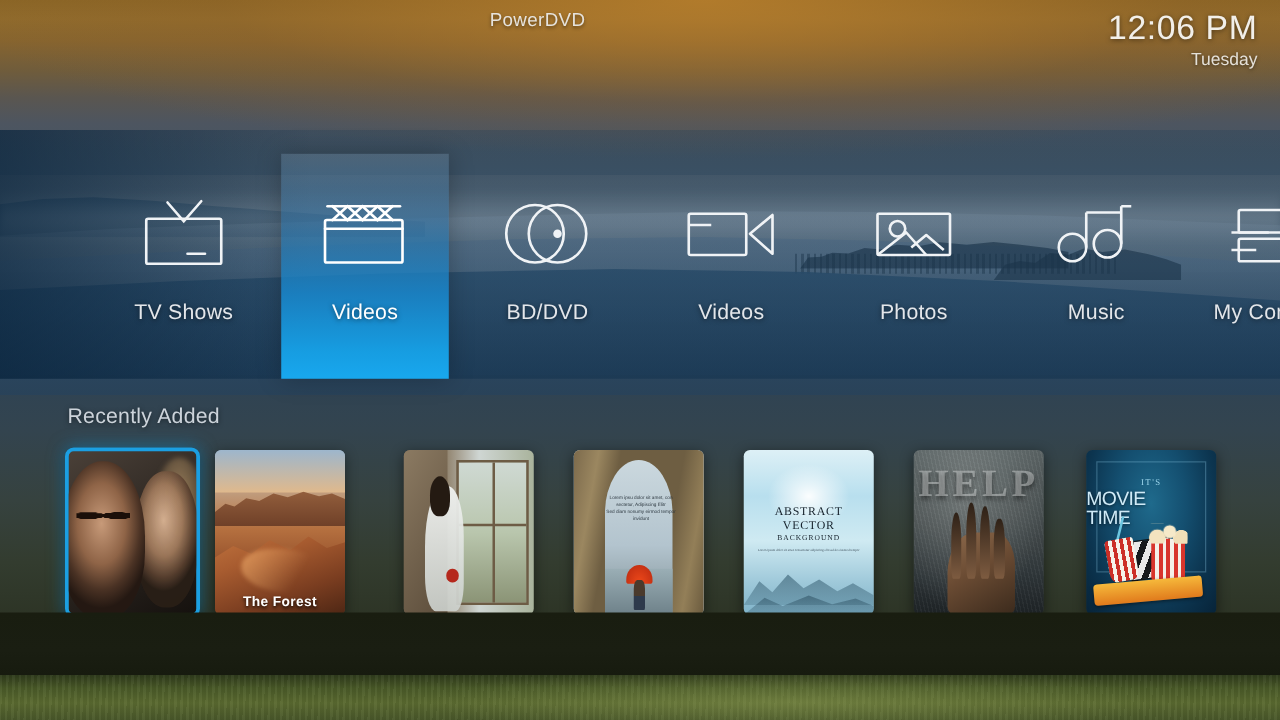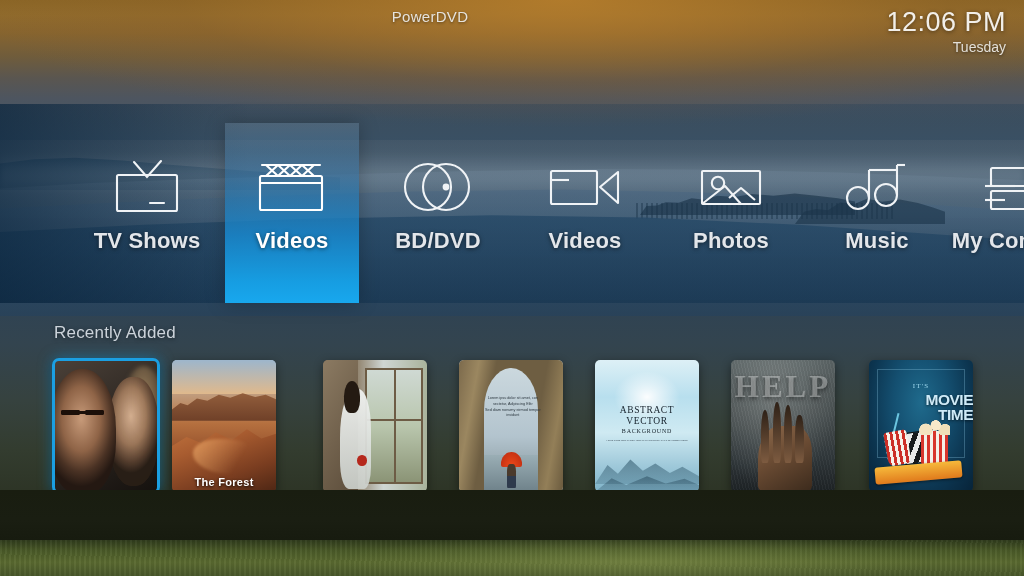--- a/index.html
+++ b/index.html
@@ -122,21 +122,21 @@
   
   .nav { position:absolute; left:0; top:104px; width:1024px; height:199px; }
   .nav-item {
     position:absolute; top:0; width:134px; height:199px;
     display:flex; flex-direction:column; align-items:center; justify-content:flex-start;
   }
   .nav-icon {
     margin-top:52px; height:62px; display:flex; align-items:center; justify-content:center;
   }
   .nav-label {
-    margin-top:10px; font-size:22px; color:#e3e6ea; font-weight:700;
+    margin-top:22px; font-size:17px; color:#e3e6ea; font-weight:400;
     letter-spacing:.2px; text-shadow:0 1px 4px rgba(0,0,0,.55);
     white-space:nowrap;
   }
   
   .nav-item.selected {
     top:19px; height:180px; width:134px;
     background:linear-gradient(to bottom,
        rgba(120,150,175,0.30) 0%,
        rgba(46,110,160,0.55) 28%,
        rgba(24,135,205,0.85) 62%,
@@ -337,21 +337,21 @@
     position:absolute; left:8%; top:7%; right:8%; bottom:26%;
     border:1px solid rgba(150,210,235,.30);
   }
   .p7 .its {
     position:absolute; left:0; right:0; top:17%;
     text-align:center; font-size:7px; color:#9fd8ee; letter-spacing:1.2px;
     font-family:"Liberation Serif", serif;
   }
   .p7 .mt {
     position:absolute; left:0; right:0; top:24%;
-    text-align:right; font-size:15.5px; line-height:15px; font-weight:bold;
+    text-align:left; font-size:15.5px; line-height:15px; font-weight:normal;
     color:#cfeaf7; letter-spacing:-.5px;
     text-shadow:0 1px 3px rgba(0,0,0,.6);
     font-family:"Liberation Sans", sans-serif;
   }
   .p7 .clap7 {
     position:absolute; left:33%; bottom:22%; width:34%; height:24%;
     background:repeating-linear-gradient(118deg,#17191c 0 5px,#e9e9e9 5px 10px);
     border:1px solid #101214; transform:rotate(-8deg);
   }
   .p7 .pop {

